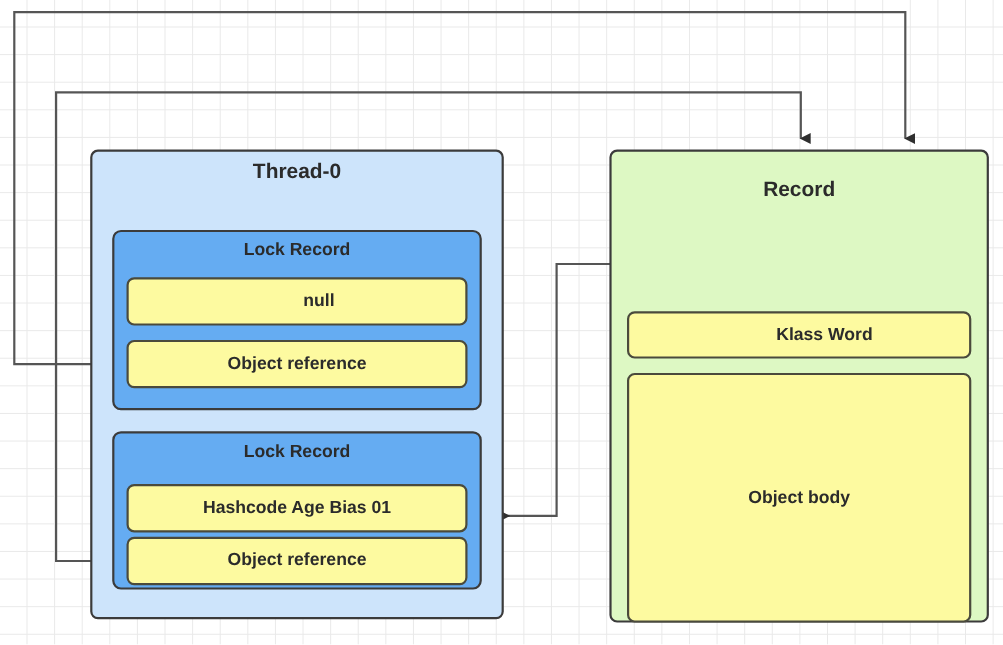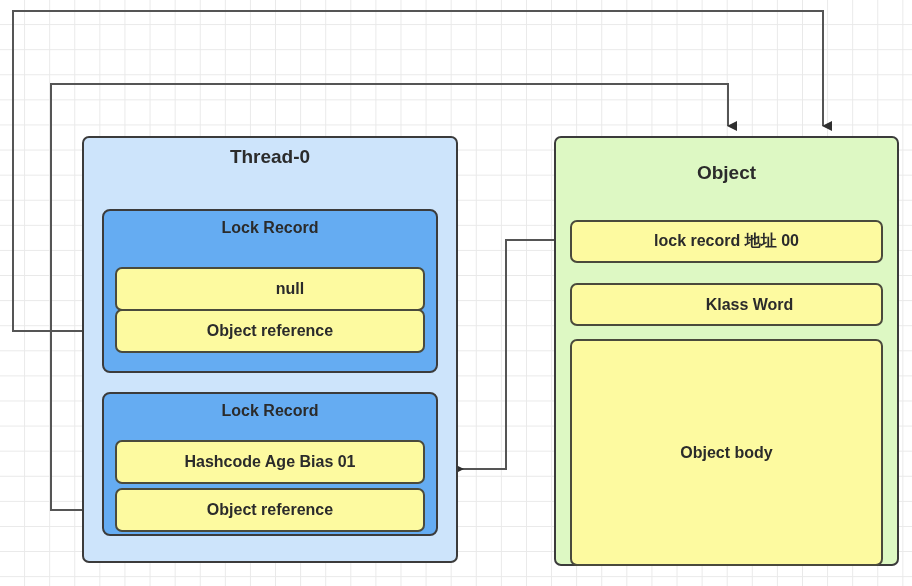--- a/index.html
+++ b/index.html
@@ -80,21 +80,21 @@
     border: 2px solid #4a4a3c;
     border-radius: 7px;
     display: flex;
     align-items: center;
     justify-content: center;
     font-weight: bold;
     color: #2b2b2b;
     text-align: center;
   }
   .cell.lr-cell { left: 115px; width: 310px; height: 44px; font-size: 16px; }
-  .lr1-null { top: 267px; padding-left: 40px; }
+  .lr1-null { top: 252px; padding-left: 40px; }
   .lr1-ref  { top: 309px; }
   .lr2-hash { top: 440px; }
   .lr2-ref  { top: 488px; }
 
   
   .object-box {
     left: 554px;
     top: 136px;
     width: 345px;
     height: 430px;
@@ -141,19 +141,18 @@
   <div class="cell lr-cell lr1-null">null</div>
   <div class="cell lr-cell lr1-ref">Object reference</div>
 
   <div class="node lock-record lr2">
     <div class="node-title">Lock Record</div>
   </div>
   <div class="cell lr-cell lr2-hash">Hashcode Age Bias 01</div>
   <div class="cell lr-cell lr2-ref">Object reference</div>
 
   <div class="node object-box">
-    <div class="node-title">Object</div>
+    <div class="node-title">Record</div>
   </div>
-  <div class="cell obj-cell obj-lockrec">lock record 地址 00</div>
   <div class="cell obj-cell obj-klass">Klass Word</div>
   <div class="cell obj-cell obj-body">Object body</div>
 
 </div>
 
 </body></html>

